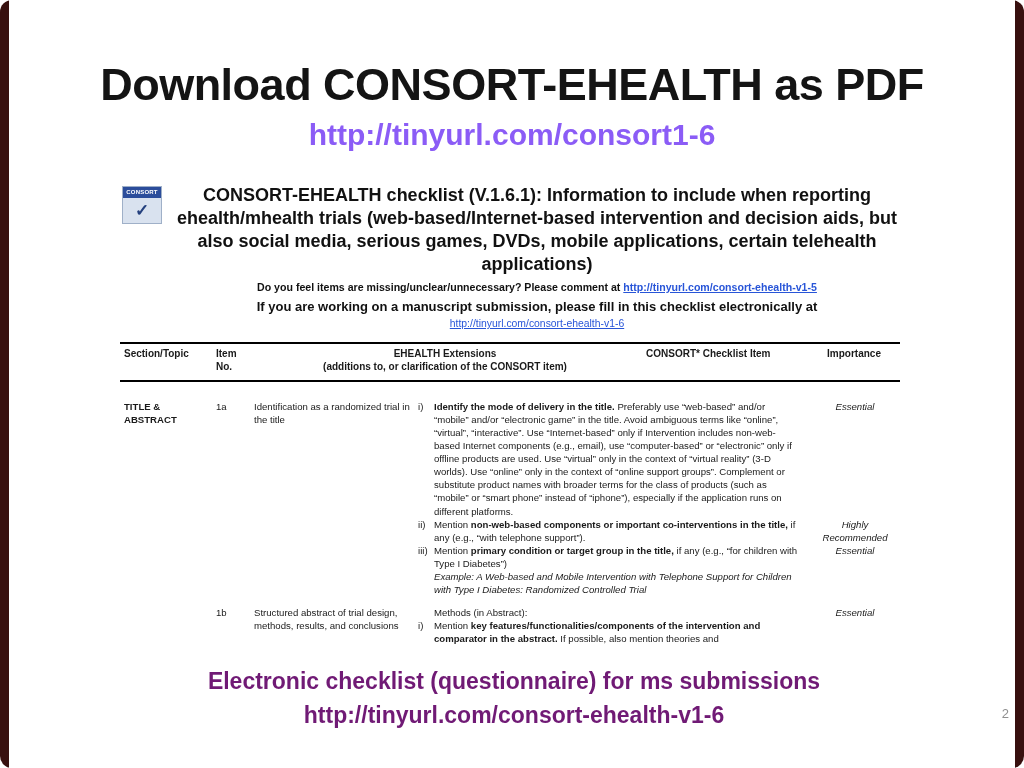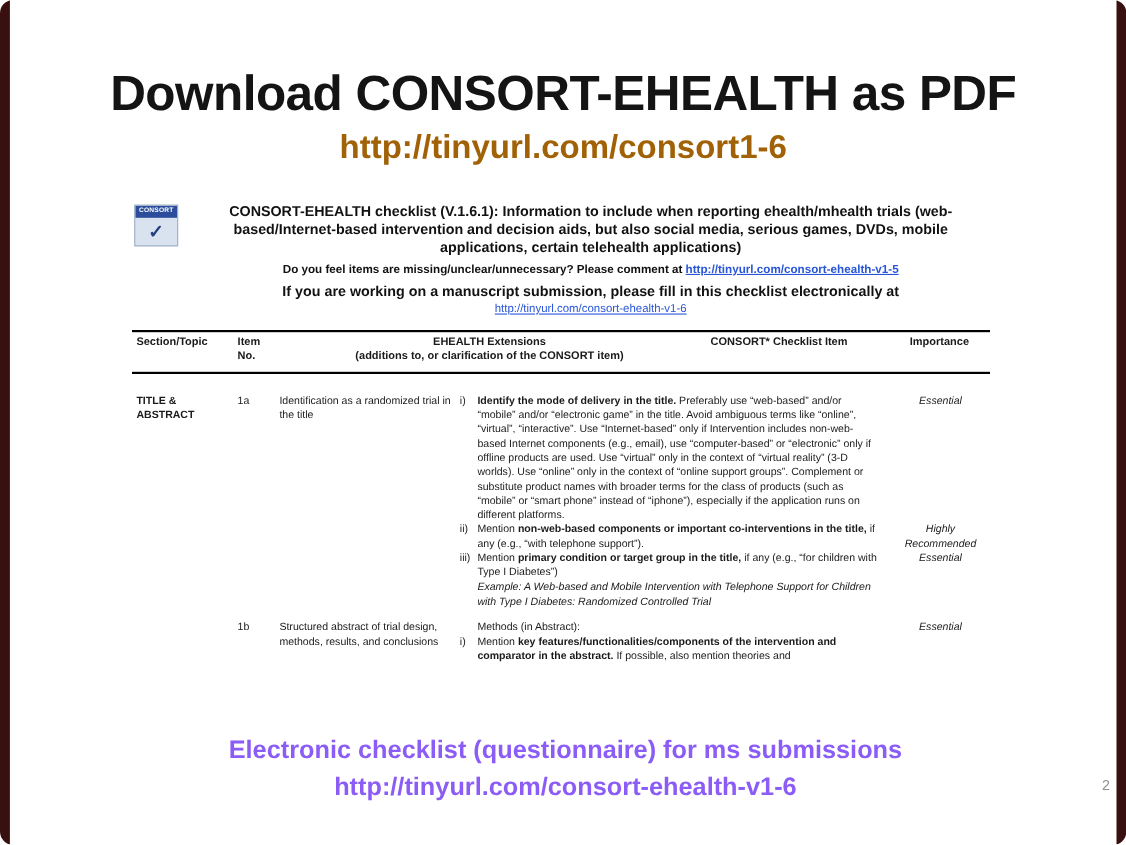--- a/index.html
+++ b/index.html
@@ -34,21 +34,21 @@
     font-weight: 700;
     color: #141414;
     letter-spacing: -0.5px;
     line-height: 1.1;
   }
   .subtitle {
     margin-top: 8px;
     text-align: center;
     font-size: 30px;
     font-weight: 700;
-    color: #a16207;
+    color: #8b5cf6;
   }
 
   
   .doc {
     position: absolute;
     left: 120px;
     top: 180px;
     width: 780px;
     height: 482px;
     background: #ffffff;
@@ -79,21 +79,21 @@
     flex: 1;
     color: #24407e;
     font-size: 17px;
     font-weight: 700;
     text-align: center;
     line-height: 25px;
   }
   .doc-header-text { flex: 1; text-align: center; padding-top: 4px; }
   .doc-title {
     font-weight: 700;
-    font-size: 13px;
+    font-size: 18px;
     line-height: 1.28;
     color: #111111;
   }
   .doc-comment {
     margin-top: 5px;
     font-weight: 700;
     font-size: 10.6px;
     color: #111111;
   }
   .doc-link {
@@ -146,21 +146,21 @@
   }
   .b { font-weight: 700; }
   .i { font-style: italic; }
 
   .footer-line1, .footer-line2 {
     position: absolute;
     left: 4px; right: 0;
     text-align: center;
     font-weight: 700;
     font-size: 23px;
-    color: #8b5cf6;
+    color: #701a75;
   }
   .footer-line1 { top: 668px; }
   .footer-line2 { top: 702px; }
   .page-number {
     position: absolute;
     right: 15px;
     top: 706px;
     font-size: 13px;
     color: #8f8f8f;
   }

